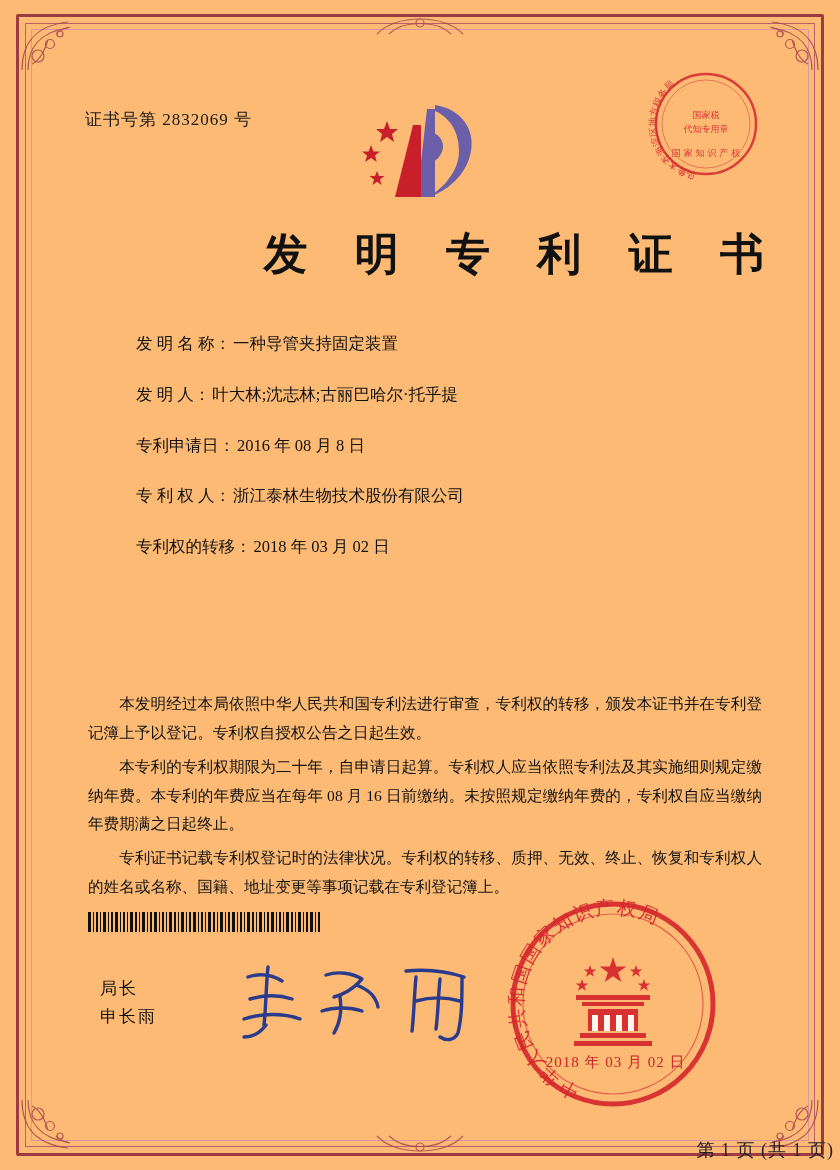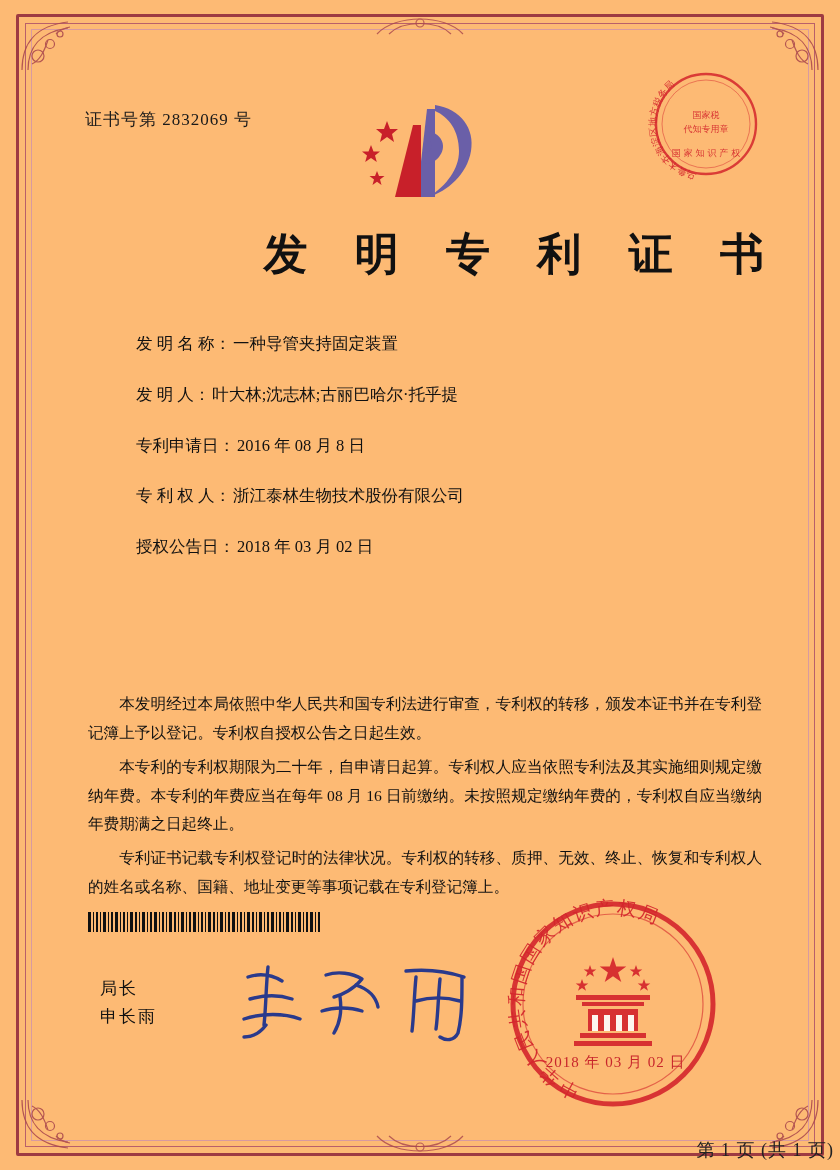--- a/index.html
+++ b/index.html
@@ -328,21 +328,21 @@
       </div>
       <div class="field-row">
         <span class="field-label">专利申请日：</span>
         <span class="field-value">2016 年 08 月 8 日</span>
       </div>
       <div class="field-row">
         <span class="field-label">专 利 权 人：</span>
         <span class="field-value">浙江泰林生物技术股份有限公司</span>
       </div>
       <div class="field-row">
-        <span class="field-label">授权公告日：</span>
+        <span class="field-label">专利权的转移：</span>
         <span class="field-value">2018 年 03 月 02 日</span>
       </div>
     </div>
 
     <div class="body-text">
       <p>本发明经过本局依照中华人民共和国专利法进行审查，专利权的转移，颁发本证书并在专利登记簿上予以登记。专利权自授权公告之日起生效。</p>
       <p>本专利的专利权期限为二十年，自申请日起算。专利权人应当依照专利法及其实施细则规定缴纳年费。本专利的年费应当在每年 08 月 16 日前缴纳。未按照规定缴纳年费的，专利权自应当缴纳年费期满之日起终止。</p>
       <p>专利证书记载专利权登记时的法律状况。专利权的转移、质押、无效、终止、恢复和专利权人的姓名或名称、国籍、地址变更等事项记载在专利登记簿上。</p>
     </div>
 

